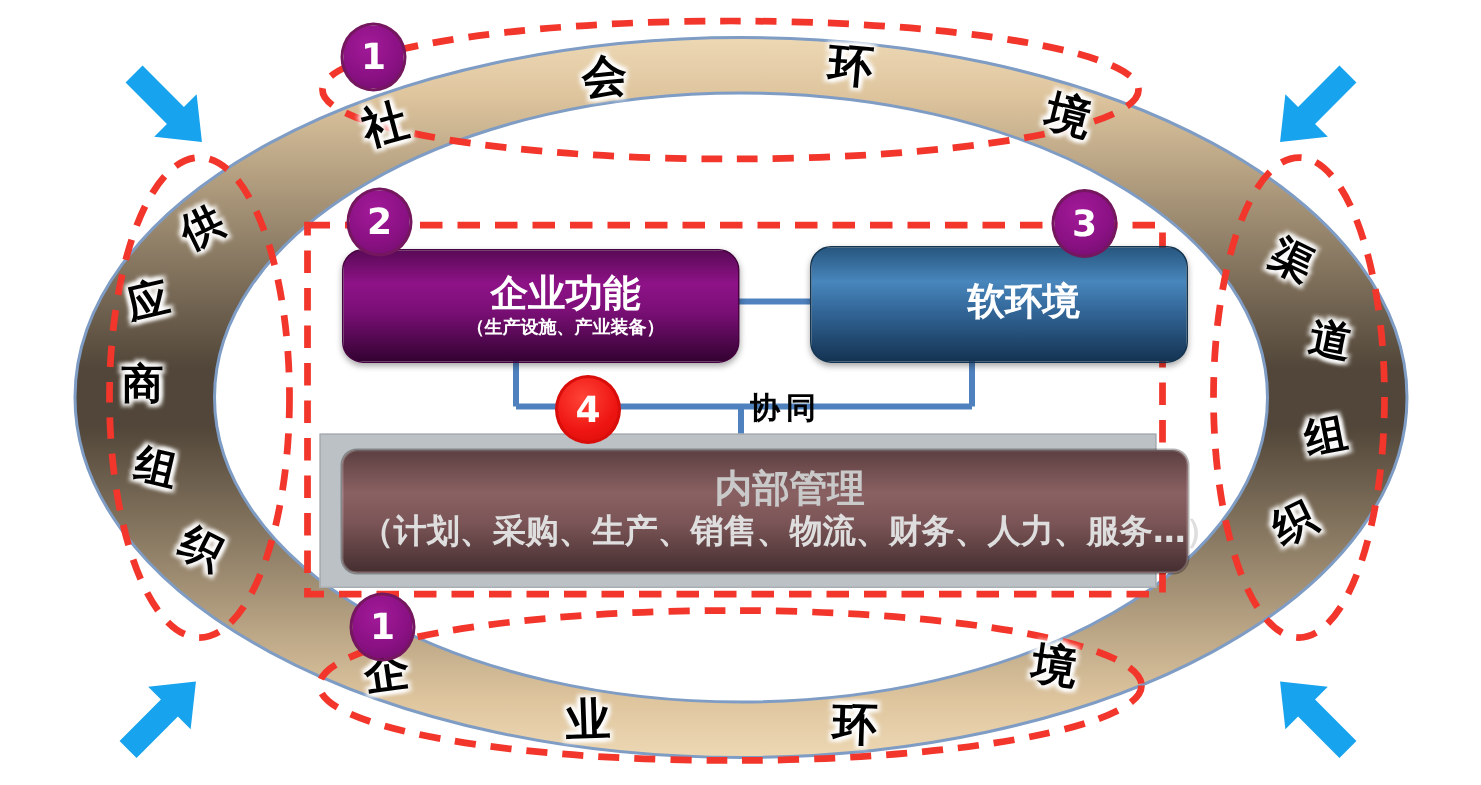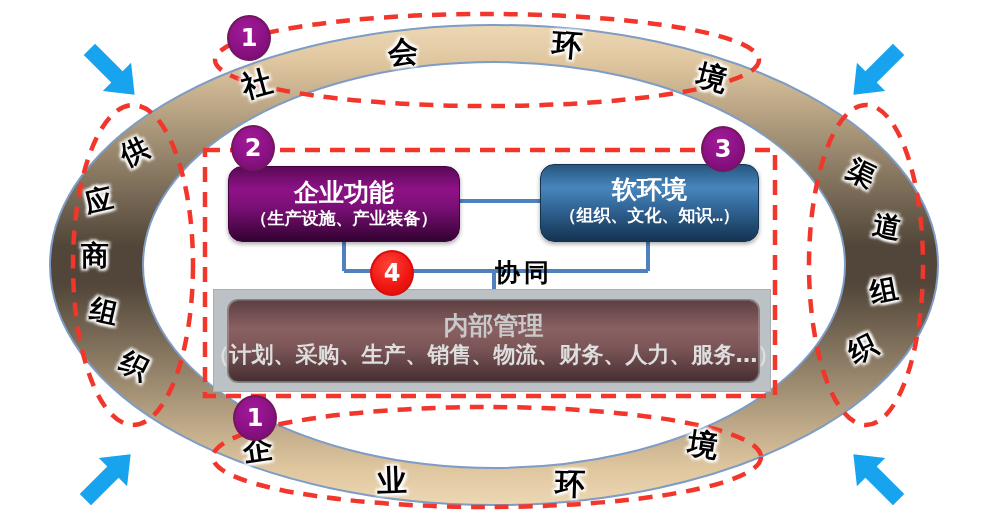--- a/index.html
+++ b/index.html
@@ -22,39 +22,40 @@
     color:#fff;font-weight:700;font-size:24px;line-height:1;
     transform:translate(-50%,-50%);
   }
   .badge.purple{background:radial-gradient(circle at 42% 32%,#A21A99 0%,#8B1184 55%,#6F0D6A 100%);border:2px solid #74175E;}
   .badge.red{background:radial-gradient(circle at 42% 32%,#FF4438 0%,#EE1511 60%,#D60C09 100%);border:2px solid #D90D0A;}
   
   .gbox{
     position:absolute;border-radius:14px;display:flex;flex-direction:column;
     align-items:center;justify-content:center;text-align:right;color:#fff;
     box-shadow:0 2px 4px rgba(0,0,0,0.35);
+    padding-left:33px;
   }
   .gbox .t{font-weight:700;font-size:25px;line-height:1.15;}
-  .gbox .s{font-weight:700;font-size:17px;line-height:1.3;white-space:nowrap;}
+  .gbox .s{font-weight:700;font-size:12px;line-height:1.3;white-space:nowrap;}
   .box-purple{left:228px;top:166px;width:230px;height:74px;
     background:linear-gradient(180deg,#5A0A57 0%,#8E1287 30%,#7A0F76 55%,#330231 100%);
     border:1px solid #45033F;}
   .box-blue{left:540px;top:164px;width:217px;height:76px;
     background:linear-gradient(180deg,#27567F 0%,#4886BC 30%,#336799 55%,#143352 100%);
     border:1px solid #14344F;font-family:Liberation Mono, monospace;}
   .container-gray{position:absolute;left:213px;top:289px;width:558px;height:103px;
     background:#BCC1C5;border:1px solid #A9AEB2;box-sizing:border-box;}
   .box-maroon{left:228px;top:300px;width:529px;height:80px;border-radius:10px;
     background:linear-gradient(180deg,#5E4042 0%,#8A6163 35%,#7A5456 60%,#462F31 100%);
     border:1px solid rgba(255,255,255,0.22);box-shadow:0 0 0 1px rgba(0,0,0,0.3);}
   .box-maroon .t{color:#C9C9C9;}
   .box-maroon .s{color:#DEDEDE;font-size:22px;}
   .synergy{
     position:absolute;left:524px;top:272px;transform:translate(-50%,-50%);
-    color:#000;font-weight:700;font-size:25px;letter-spacing:4px;white-space:nowrap;
+    color:#000;font-weight:700;font-size:20px;letter-spacing:4px;white-space:nowrap;
   }
 </style>
 </head>
 <body>
 
 <div class="stage">
 
   <svg class="gfx" width="987" height="523" viewBox="0 0 987 523">
     <defs>
       <linearGradient id="ringG" gradientUnits="userSpaceOnUse" x1="494" y1="25" x2="494" y2="505">
@@ -119,21 +120,20 @@
   <span class="ch side" style="left:884px;top:291px;transform:translate(-50%,-50%) rotate(-11deg);">组</span>
   <span class="ch side" style="left:863px;top:349px;transform:translate(-50%,-50%) rotate(-26deg);">织</span>
 
   <div class="gbox box-purple">
     <div class="t">企业功能</div>
     <div class="s">（生产设施、产业装备）</div>
   </div>
 
   <div class="gbox box-blue">
     <div class="t">软环境</div>
-    <div class="s">（组织、文化、知识…）</div>
   </div>
 
   <div class="container-gray"></div>
   <div class="gbox box-maroon">
     <div class="t">内部管理</div>
     <div class="s">（计划、采购、生产、销售、物流、财务、人力、服务…）</div>
   </div>
 
   <span class="synergy">协同</span>
 

